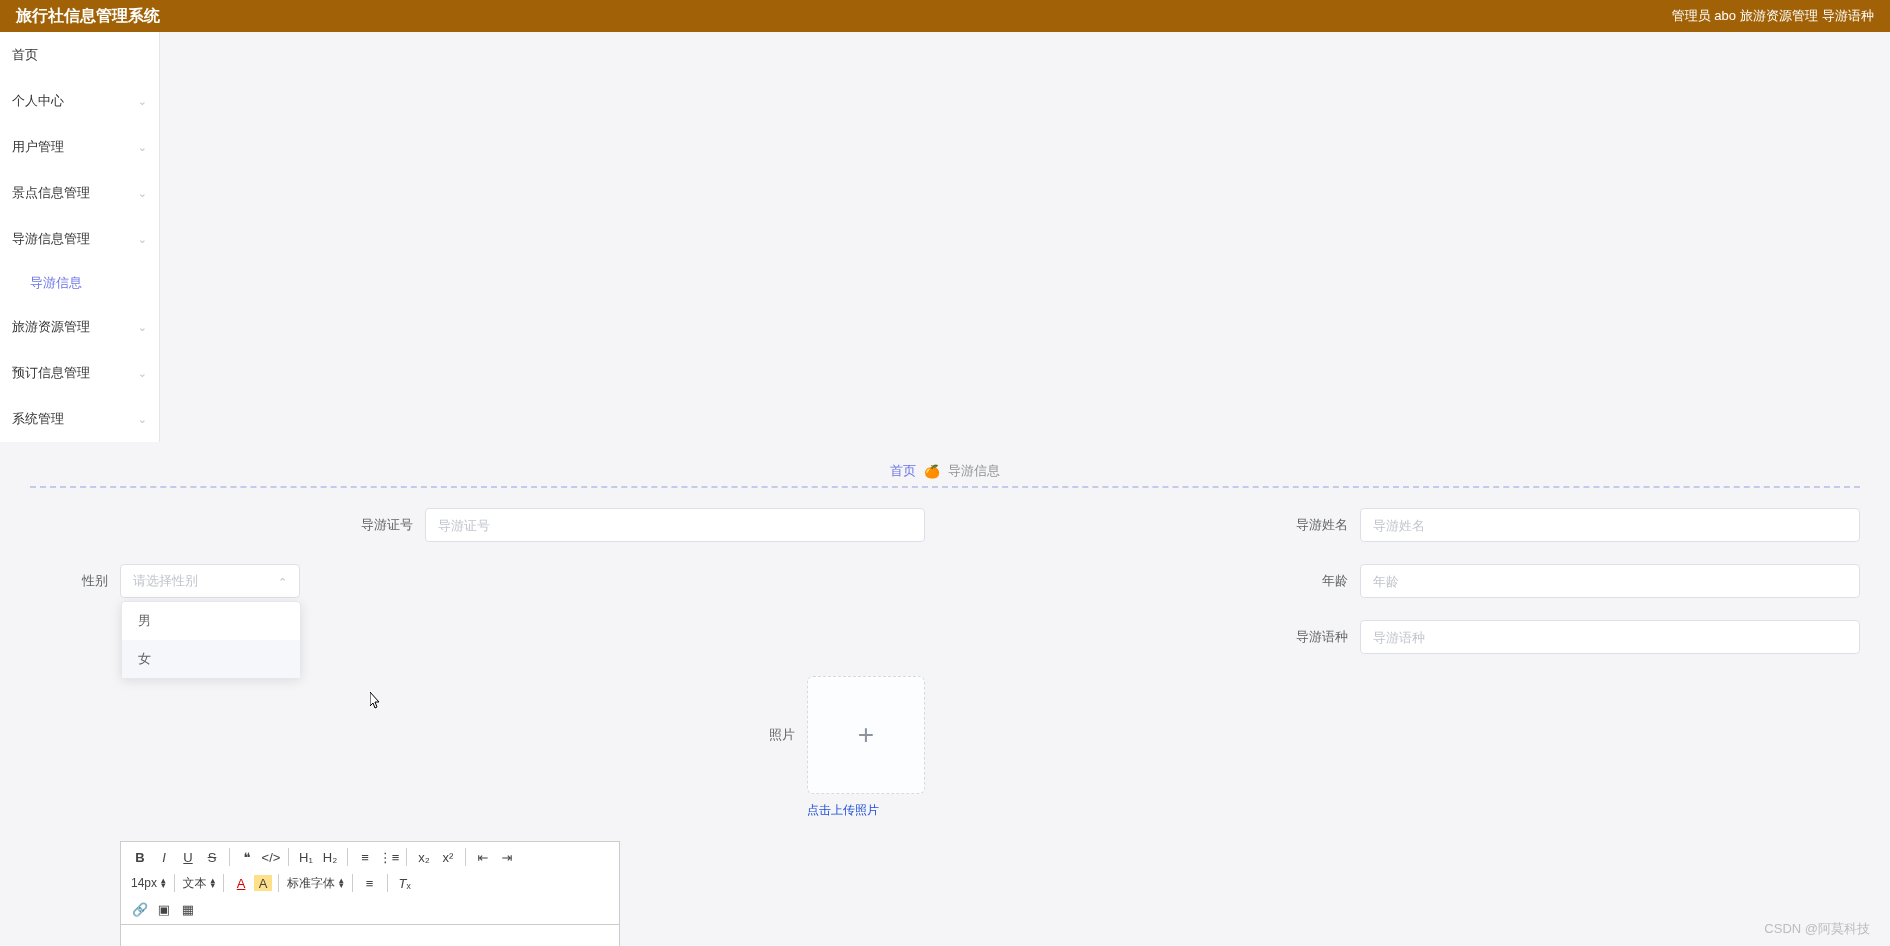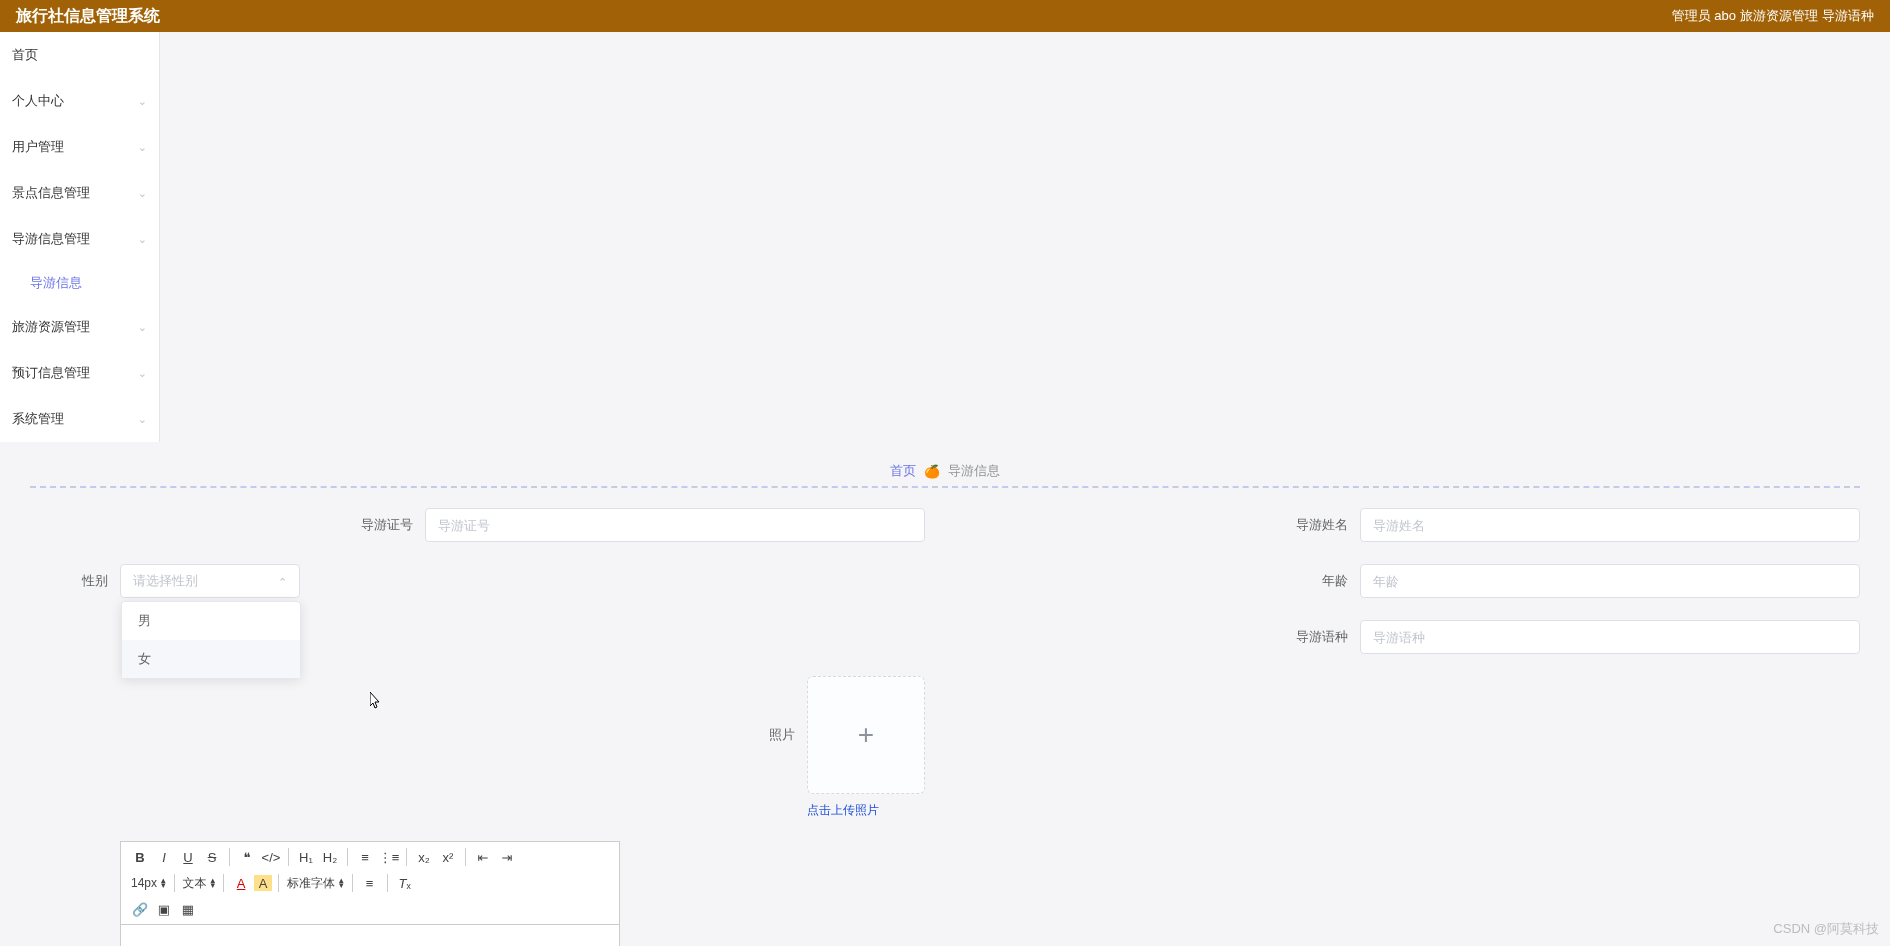--- a/index.html
+++ b/index.html
@@ -56,21 +56,21 @@
     .tb-btn { width: 22px; height: 22px; display: inline-flex; align-items: center; justify-content: center; cursor: pointer; font-size: 13px; color: #444; }
     .tb-sep { width: 1px; height: 18px; background: #ccc; margin: 0 4px; }
     .tb-select { height: 22px; border: none; font-size: 12px; color: #444; padding: 0 2px; display: inline-flex; align-items: center; cursor: pointer; }
     .tb-select-arrow { font-size: 9px; margin-left: 4px; display: inline-flex; flex-direction: column; line-height: 5px; }
     .editor-content { min-height: 340px; padding: 12px; }
     
     
     .cursor { position: absolute; top: 250px; left: 370px; width: 12px; height: 18px; pointer-events: none; }
     
     
-    .watermark { position: fixed; bottom: 8px; right: 11px; font-size: 13px; color: #bcbcbc; }
+    .watermark { position: fixed; bottom: 8px; right: 20px; font-size: 13px; color: #bcbcbc; }
   </style>
 </head>
 <body>
 
 <div class="header">
   <div class="header-title">旅行社信息管理系统</div>
   <div class="header-right">
     <span class="header-link">管理员 abo</span>
     <span class="header-link">旅游资源管理</span>
     <span class="header-link">导游语种</span>

